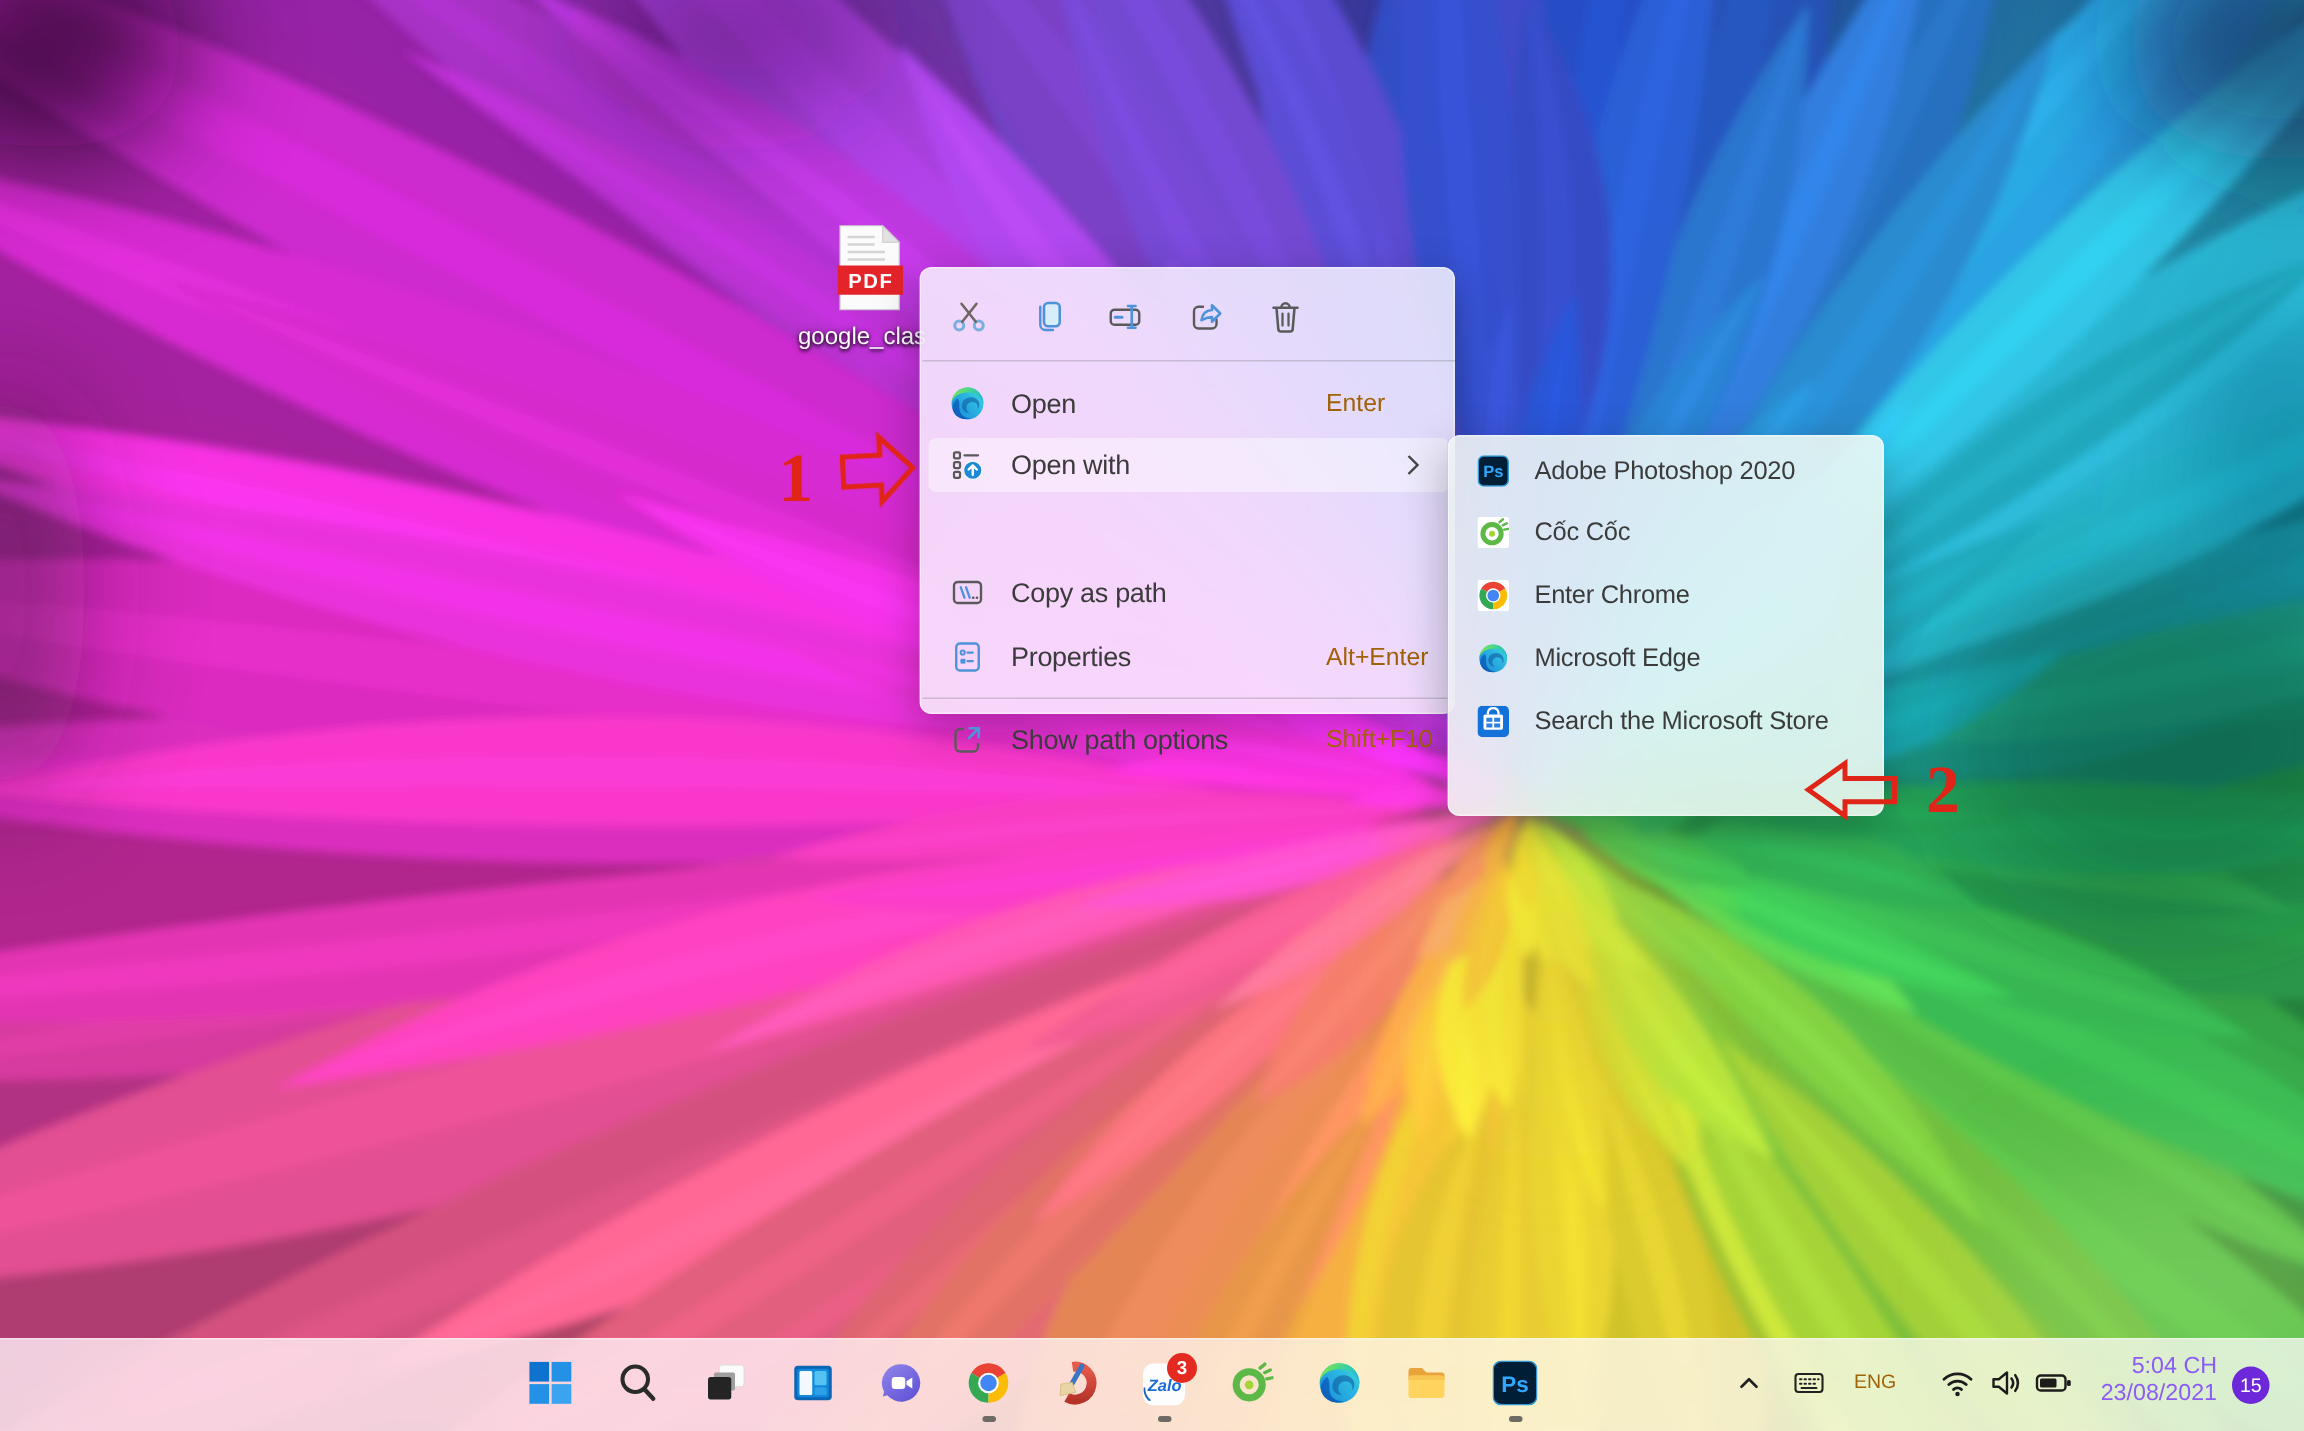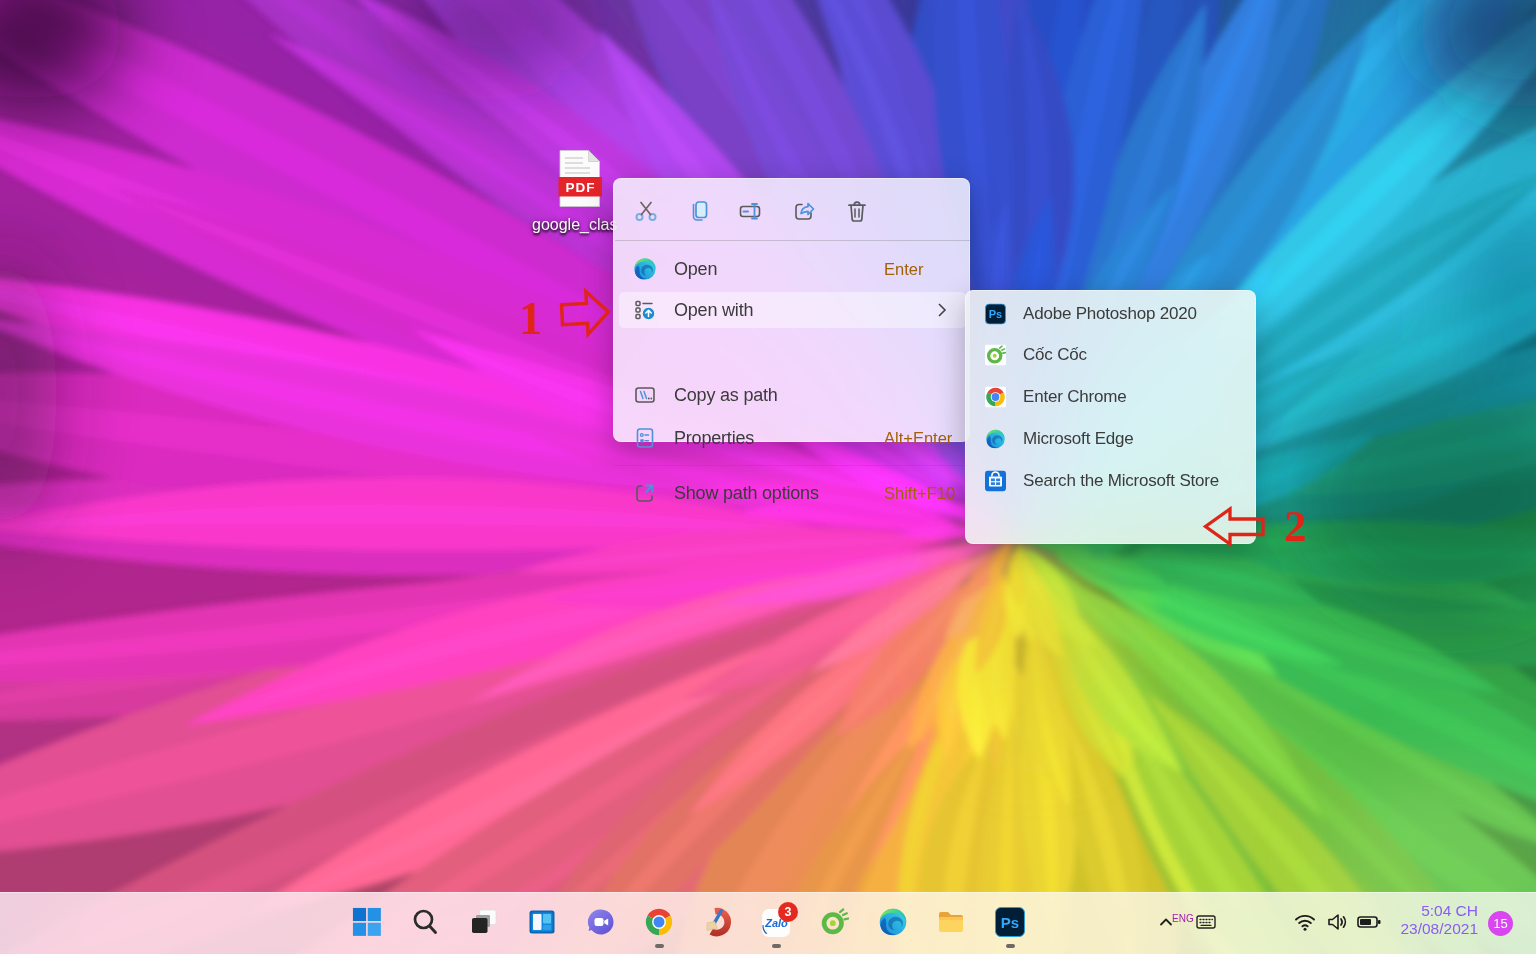--- a/index.html
+++ b/index.html
@@ -1,17 +1,17 @@
 <!DOCTYPE html>
 <html><head><meta charset="utf-8">
 <style>
 html,body{margin:0;padding:0;width:1536px;height:954px;overflow:hidden}
 body{font-family:"Liberation Sans",sans-serif;position:relative}
 #bg{position:absolute;left:0;top:0}
-.menu{position:absolute;left:613px;top:178px;width:357px;height:264px;border-radius:8px;
+.menu{position:absolute;left:613px;top:178px;width:357px;height:298px;border-radius:8px;
  background:rgba(246,245,252,0.85);backdrop-filter:blur(46px) saturate(1.25);
  box-shadow:0 10px 30px rgba(0,0,0,0.28);border:1px solid rgba(255,255,255,0.45);box-sizing:border-box}
 .submenu{position:absolute;left:965px;top:290px;width:291px;height:254px;border-radius:8px;
  background:rgba(246,249,242,0.87);backdrop-filter:blur(44px) saturate(1.4);
  box-shadow:0 10px 30px rgba(0,0,0,0.28);border:1px solid rgba(255,255,255,0.45);box-sizing:border-box}
 .mi{position:absolute;left:0;width:100%;height:40px;display:flex;align-items:center}
 .mi .ic{position:absolute;left:19px;width:24px;height:24px}
 .mi .lb{position:absolute;left:60px;font-size:18px;color:#3b3b3b;letter-spacing:-0.2px}
 .mi .sc{position:absolute;left:270px;font-size:16.5px;color:#a16207}
 .sep{position:absolute;left:1px;width:355px;height:1px;background:rgba(90,90,90,0.25)}
@@ -747,22 +747,22 @@
         <rect x="0.5" y="0.5" width="29" height="29" rx="5.4" fill="#001e36" stroke="#2e9bd6" stroke-width="1"></rect>
         <text x="15.0" y="21.0" font-family="Liberation Sans,sans-serif" font-weight="bold" font-size="15" fill="#31a8ff" text-anchor="middle">Ps</text>
       </svg>
     </div>
   </div>
 <div class="runind" style="left:654.5px"></div>
 <div class="runind" style="left:771.5px"></div>
 <div class="runind" style="left:1005.5px"></div>
 
 <div class="tray" style="left:1398px;top:902px;width:80px;text-align:right;font-size:15.5px;line-height:18px;position:absolute">5:04 CH<br>23/08/2021</div>
-<div style="position:absolute;left:1488px;top:911px;width:25px;height:25px;border-radius:50%;background:#d946ef;color:#fff;font-size:13px;display:flex;align-items:center;justify-content:center">15</div>
-<div class="tray" style="left:1172px;top:913px;font-size:10px;position:absolute;color:#a21caf">ENG</div>
+<div style="position:absolute;left:1488px;top:911px;width:25px;height:25px;border-radius:50%;background:#6d28d9;color:#fff;font-size:13px;display:flex;align-items:center;justify-content:center">15</div>
+<div class="tray" style="left:1236px;top:913px;font-size:13px;position:absolute;color:#a16207">ENG</div>
 
 <div style="position:absolute;left:778px;top:902px;width:20px;height:20px;border-radius:50%;background:#e42a20;color:#fff;font-size:12.5px;font-weight:bold;display:flex;align-items:center;justify-content:center;z-index:5">3</div>
 <div style="position:absolute;left:1157px;top:913px;width:18px;height:18px"><svg width="18" height="18" viewBox="0 0 18 18">
       <path d="M4,11.5 L9,6.5 L14,11.5" fill="none" stroke="#222" stroke-width="1.8" stroke-linecap="round" stroke-linejoin="round"></path>
     </svg></div>
 <div style="position:absolute;left:1195px;top:911px;width:22px;height:22px"><svg width="22" height="22" viewBox="0 0 22 22">
       <rect x="2" y="5" width="18" height="12" rx="2" fill="none" stroke="#222" stroke-width="1.4"></rect>
       <path d="M5,8.5 h1 M8,8.5 h1 M11,8.5 h1 M14,8.5 h1 M17,8.5 h0.4 M5,11.5 h1 M8,11.5 h1 M11,11.5 h1 M14,11.5 h1 M6,14.3 h10" stroke="#222" stroke-width="1.3" stroke-linecap="round"></path>
     </svg></div>
 <div style="position:absolute;left:1293px;top:910px;width:24px;height:24px"><svg width="24" height="24" viewBox="0 0 24 24">

